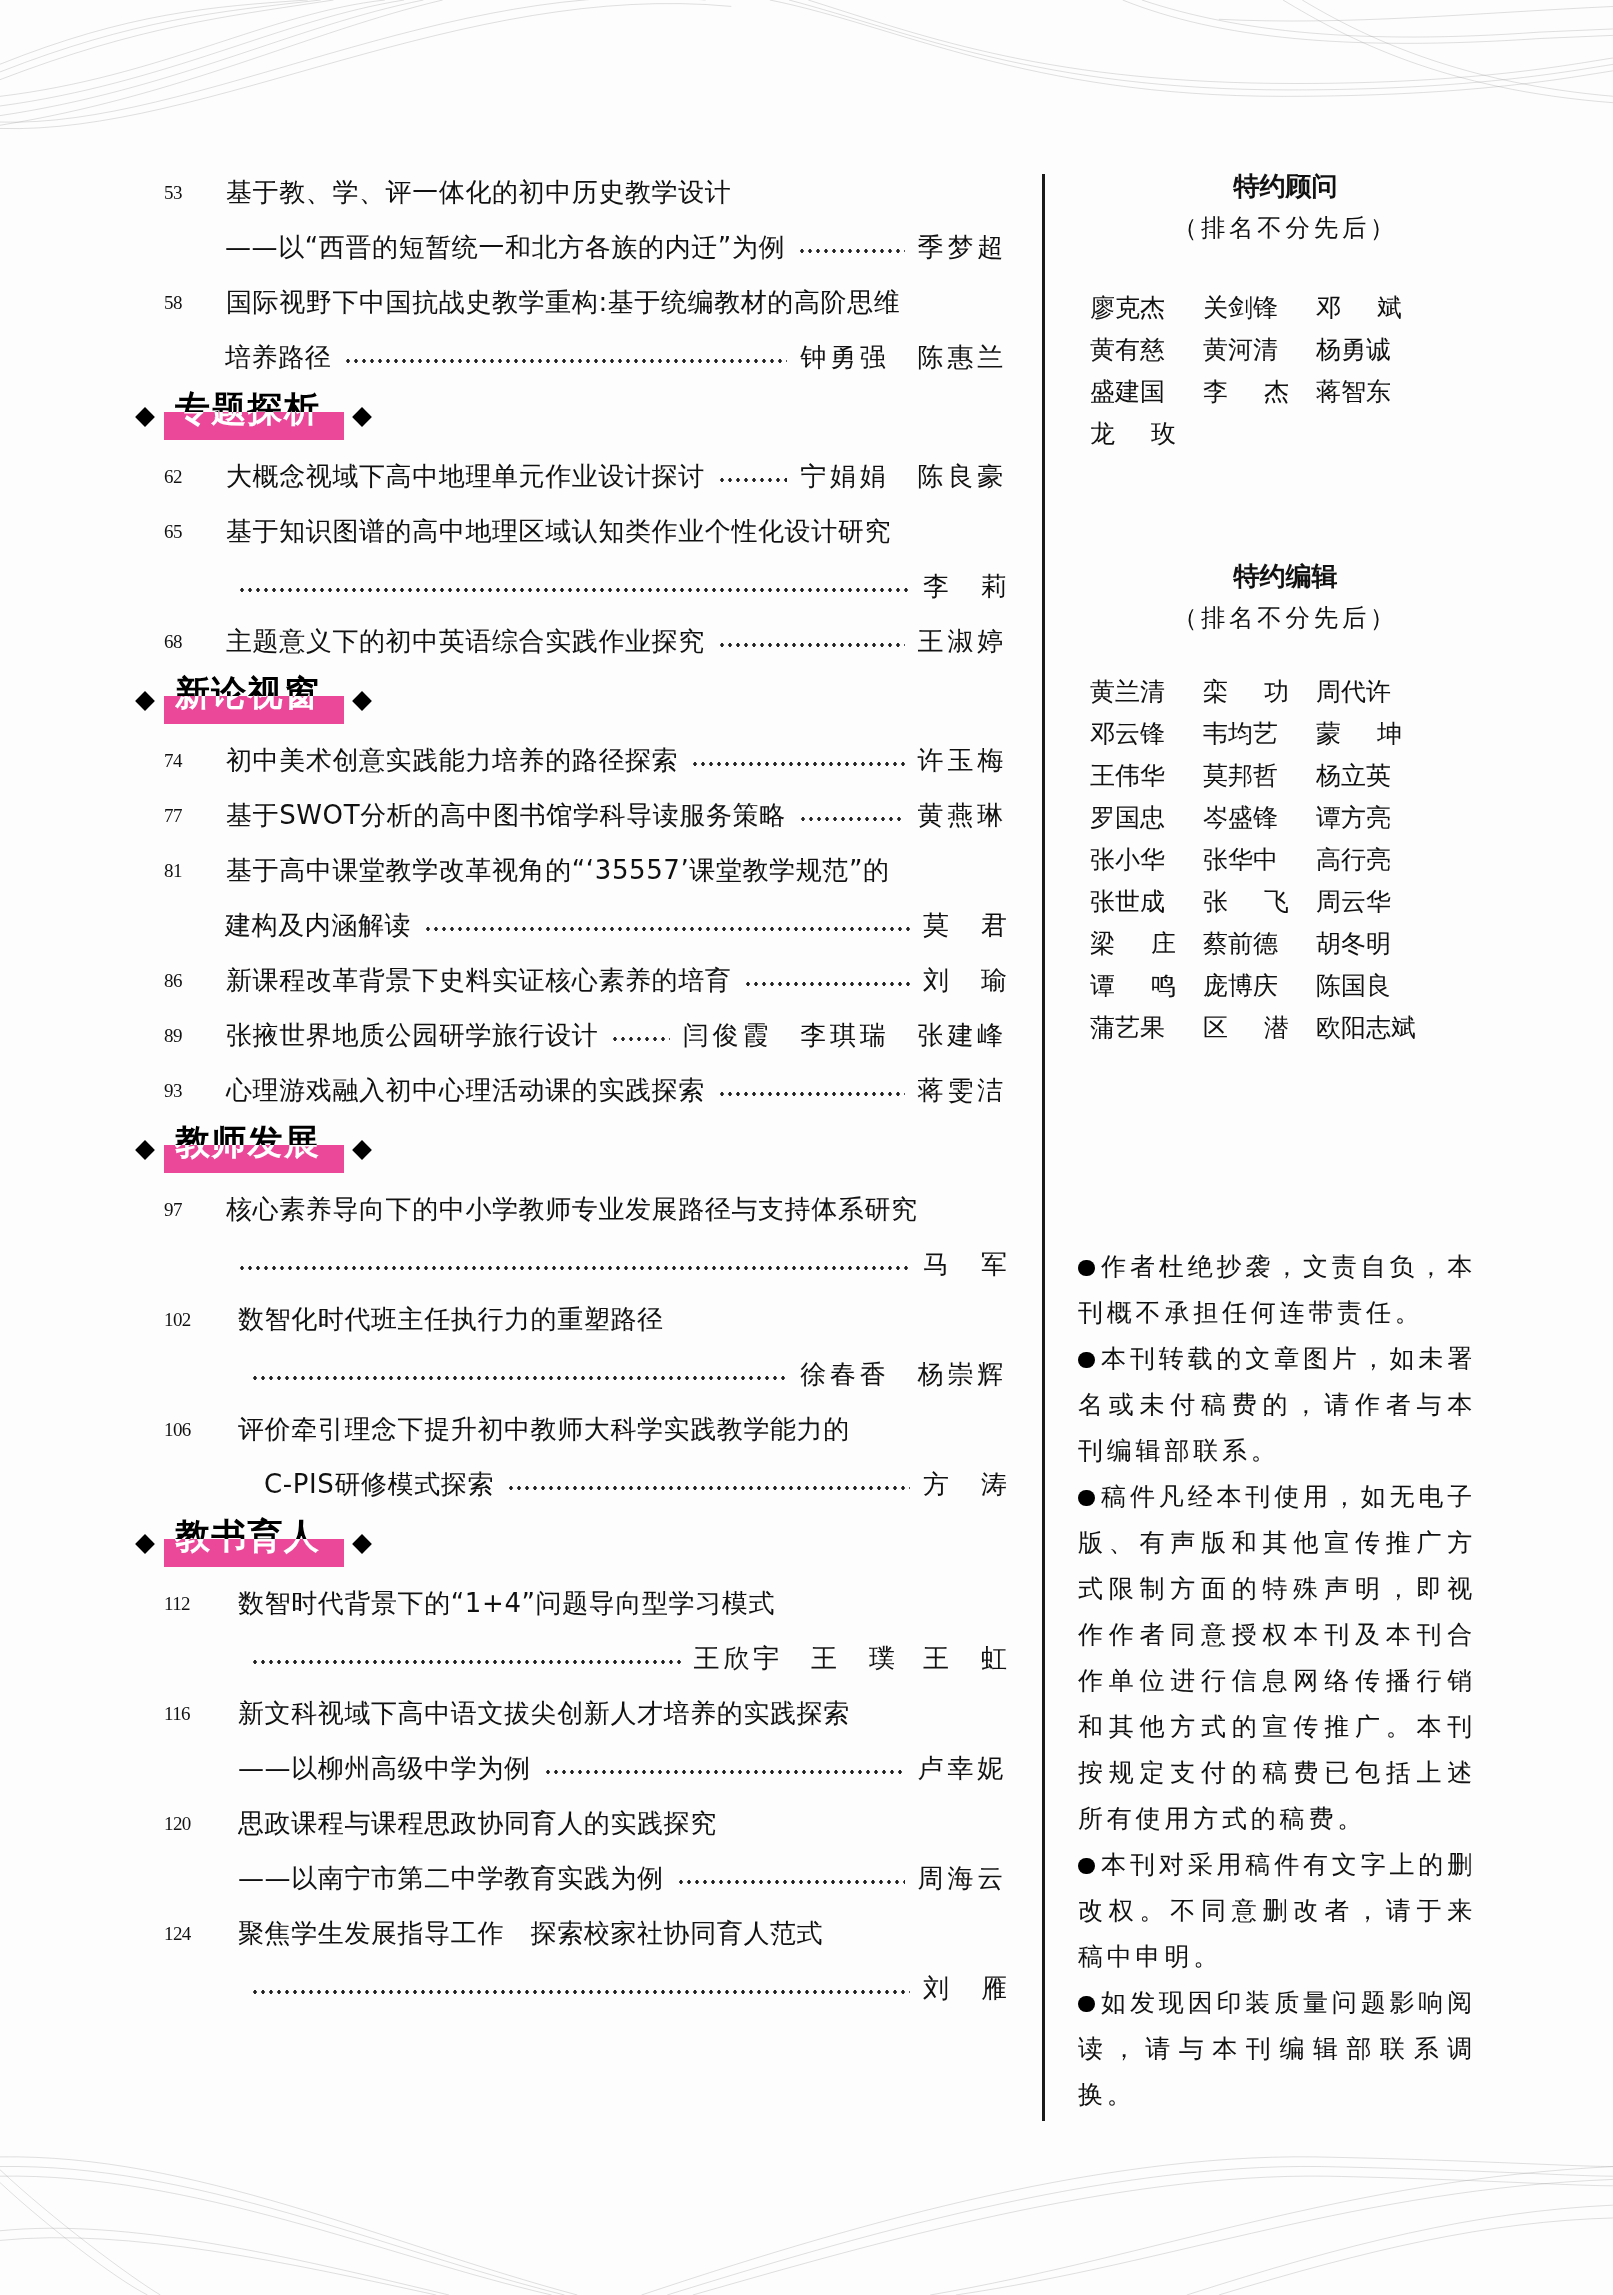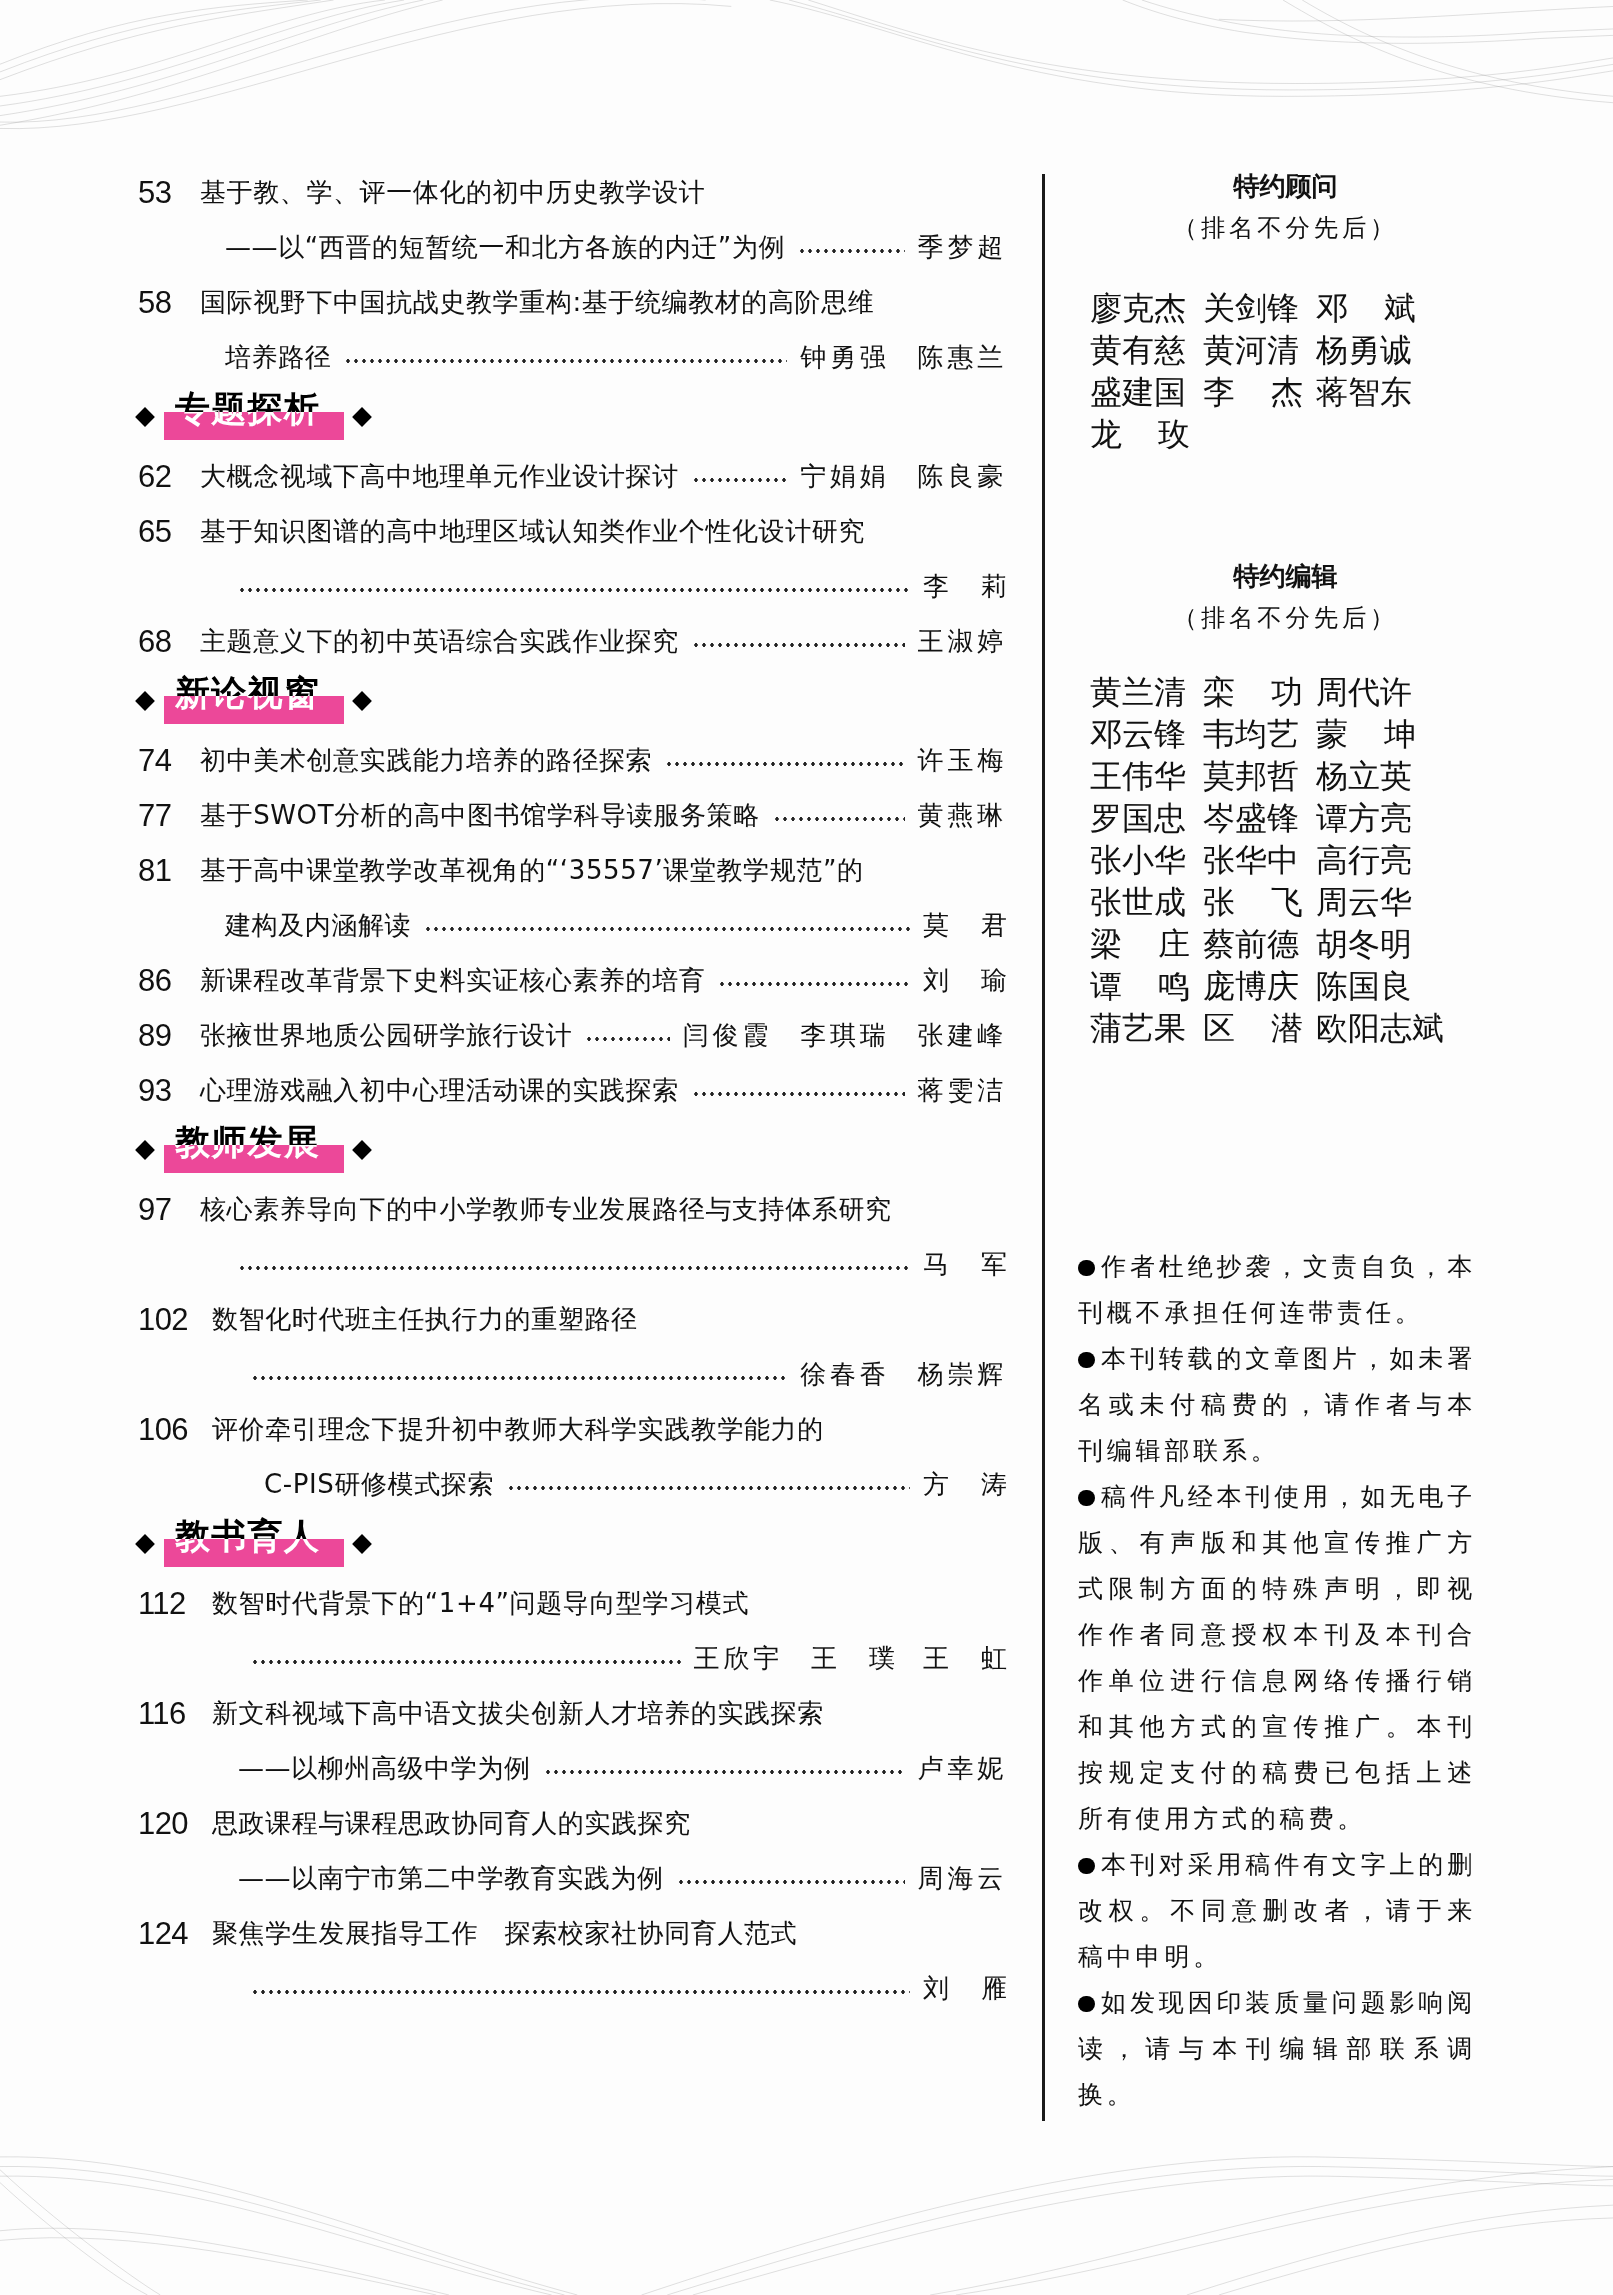--- a/index.html
+++ b/index.html
@@ -11,21 +11,21 @@
   .wave { position: absolute; left: 0; width: 1614px; pointer-events: none; }
   .wave-top { top: 0; height: 167px; }
   .wave-bottom { bottom: 0; height: 167px; }
 
   
   .toc { position: absolute; left: 138px; top: 165px; width: 869px; }
   .row {
     position: relative; height: 55px; line-height: 55px;
     font-size: 26px; white-space: nowrap; display: flex; align-items: center;
   }
-  .pg { display: inline-block; width: 62px; font-family: Liberation Sans, sans-serif; font-size: 31px; letter-spacing: -0.6px; }
+  .pg { display: inline-block; width: 62px; font-family: Liberation Serif, serif; font-size: 19px; letter-spacing: -0.6px; margin-left: 26px; }
   .pg.w3 { width: 74px; }
   .title { display: inline-block; font-family: "DejaVu Sans", sans-serif; font-size: 26px; letter-spacing: 0.6px; }
   .dots {
     flex: 1; margin: 0 13px; height: 3.8px; align-self: center; margin-top: 6.4px;
     background-image: radial-gradient(circle, #222 1.5px, transparent 1.8px);
     background-size: 8px 3.8px; background-repeat: repeat-x; background-position: left center;
   }
   .authors { display: inline-flex; gap: 28px; font-family: "DejaVu Serif", serif; font-size: 26px; }
   .author { display: inline-block; letter-spacing: 3.8px; }
   .author.two { letter-spacing: 32px; margin-right: -32px; }
@@ -48,21 +48,21 @@
   }
   .badge-text.under { clip-path: inset(0 0 calc(100% - 24.4px) 0); }
 
   .divider { position: absolute; left: 1042px; top: 174px; width: 2.6px; height: 1947px; background: #1a1a1a; }
 
   
   .side { position: absolute; left: 1090px; width: 391px; }
   .side-title { text-align: center; font-family: "DejaVu Sans", sans-serif; font-weight: bold; font-size: 26px; height: 42px; line-height: 42px; }
   .side-note { text-align: center; font-size: 24.4px; height: 42px; line-height: 42px; letter-spacing: 3.8px; }
   .names { margin-top: 38px; }
-  .name-row { display: flex; height: 42px; line-height: 42px; font-size: 32px; }
+  .name-row { display: flex; height: 42px; line-height: 42px; font-size: 25px; }
   .name { width: 113px; display: inline-block; white-space: nowrap; }
   .name.two { letter-spacing: 36px; }
   .name.wide { width: 154px; }
 
   .notices { position: absolute; left: 1078px; top: 1244px; width: 398px; font-size: 25px; line-height: 46px; letter-spacing: 3.8px; text-align: justify; }
   .notice { margin: 0; }
   .bullet { display: inline-block; width: 16.7px; height: 16.7px; border-radius: 50%; background: #000; margin-right: 6.4px; vertical-align: -1.3px; }
 </style>
 </head>
 <body>

